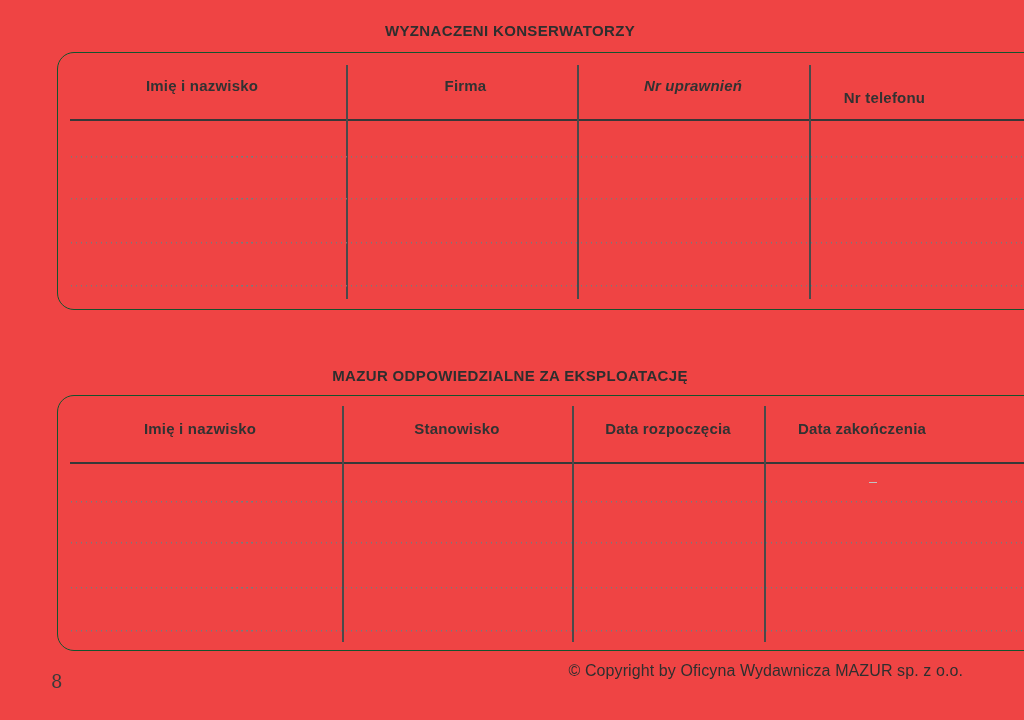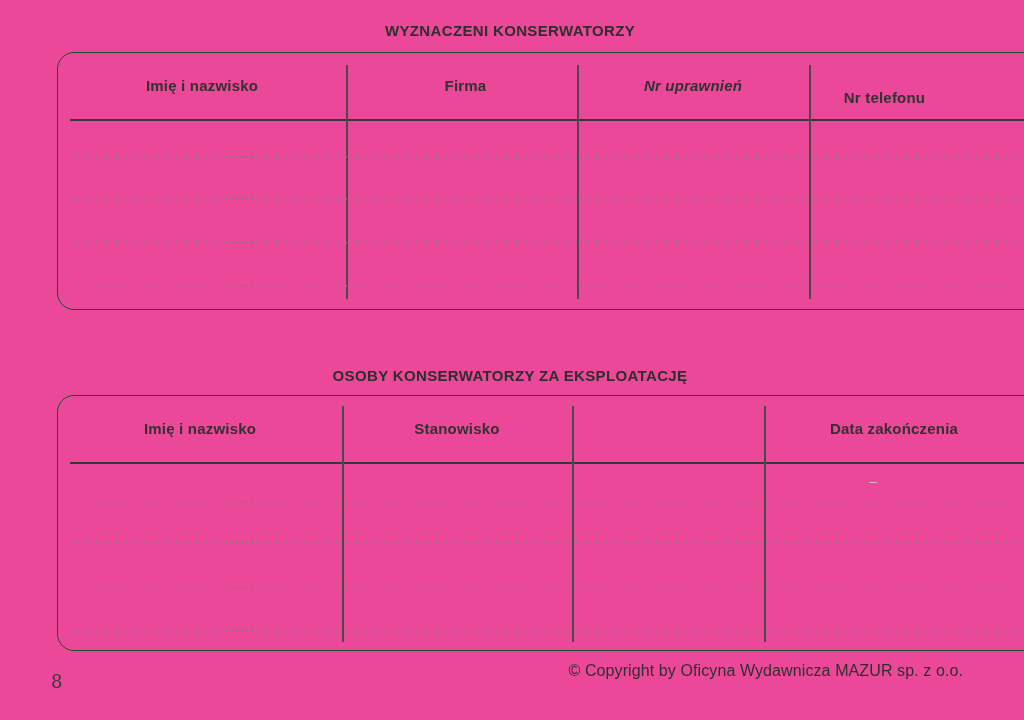--- a/index.html
+++ b/index.html
@@ -3,21 +3,21 @@
 <meta charset="utf-8">
 <style>
   html,body{margin:0;padding:0;}
   body{
     width:1024px;height:720px;
     background:#fdfdfb;
     font-family:"Liberation Sans",sans-serif;
     color:#2b2b2b;
     overflow:hidden;
   }
-  .page{position:relative;width:1024px;height:720px;background:#ec4899;}
+  .page{position:relative;width:1024px;height:720px;background:#ef4444;}
 
   .tbl-title{
     position:absolute;left:57px;width:906px;
     text-align:center;font-weight:bold;font-size:15px;
     letter-spacing:.35px;color:#2e2e2e;white-space:nowrap;
   }
   #title-0{top:22px;}
   #title-1{top:367px;}
 
   .boxtable{
@@ -78,26 +78,27 @@
       <div class="header-underline" style="top: 66px;"></div>
       <div class="vline" style="left: 288px; top: 12px; height: 234px;"></div>
       <div class="vline" style="left: 519px; top: 12px; height: 234px;"></div>
       <div class="vline" style="left: 751px; top: 12px; height: 234px;"></div>
       <div class="dotline" title="" style="top: 103px;"></div>
       <div class="dotline" title="" style="top: 145px;"></div>
       <div class="dotline" title="" style="top: 189px;"></div>
       <div class="dotline" title="" style="top: 232px;"></div>
     </div>
 
-  <div class="tbl-title" id="title-1">OSOBY KONSERWATORZY ZA EKSPLOATACJĘ</div>
+  <div class="tbl-title" id="title-1">MAZUR ODPOWIEDZIALNE ZA EKSPLOATACJĘ</div>
 
   <div class="boxtable" id="table-1">
       <div class="hcell" style="left: 0px; width: 284px;">Imię i nazwisko</div>
       <div class="hcell" style="left: 284px; width: 230px;">Stanowisko</div>
-      <div class="hcell" style="left: 706px; width: 196px; margin-left: 32px;">Data zakończenia</div>
+      <div class="hcell" style="left: 514px; width: 192px;">Data rozpoczęcia</div>
+      <div class="hcell" style="left: 706px; width: 196px;">Data zakończenia</div>
       <div class="header-underline" style="top: 66px;"></div>
       <div class="vline" style="left: 284px; top: 10px; height: 236px;"></div>
       <div class="vline" style="left: 514px; top: 10px; height: 236px;"></div>
       <div class="vline" style="left: 706px; top: 10px; height: 236px;"></div>
       <div class="dotline" title="" style="top: 105px;"></div>
       <div class="dotline" title="" style="top: 146px;"></div>
       <div class="dotline" title="" style="top: 191px;"></div>
       <div class="dotline" title="" style="top: 234px;"></div>
     </div>
 

